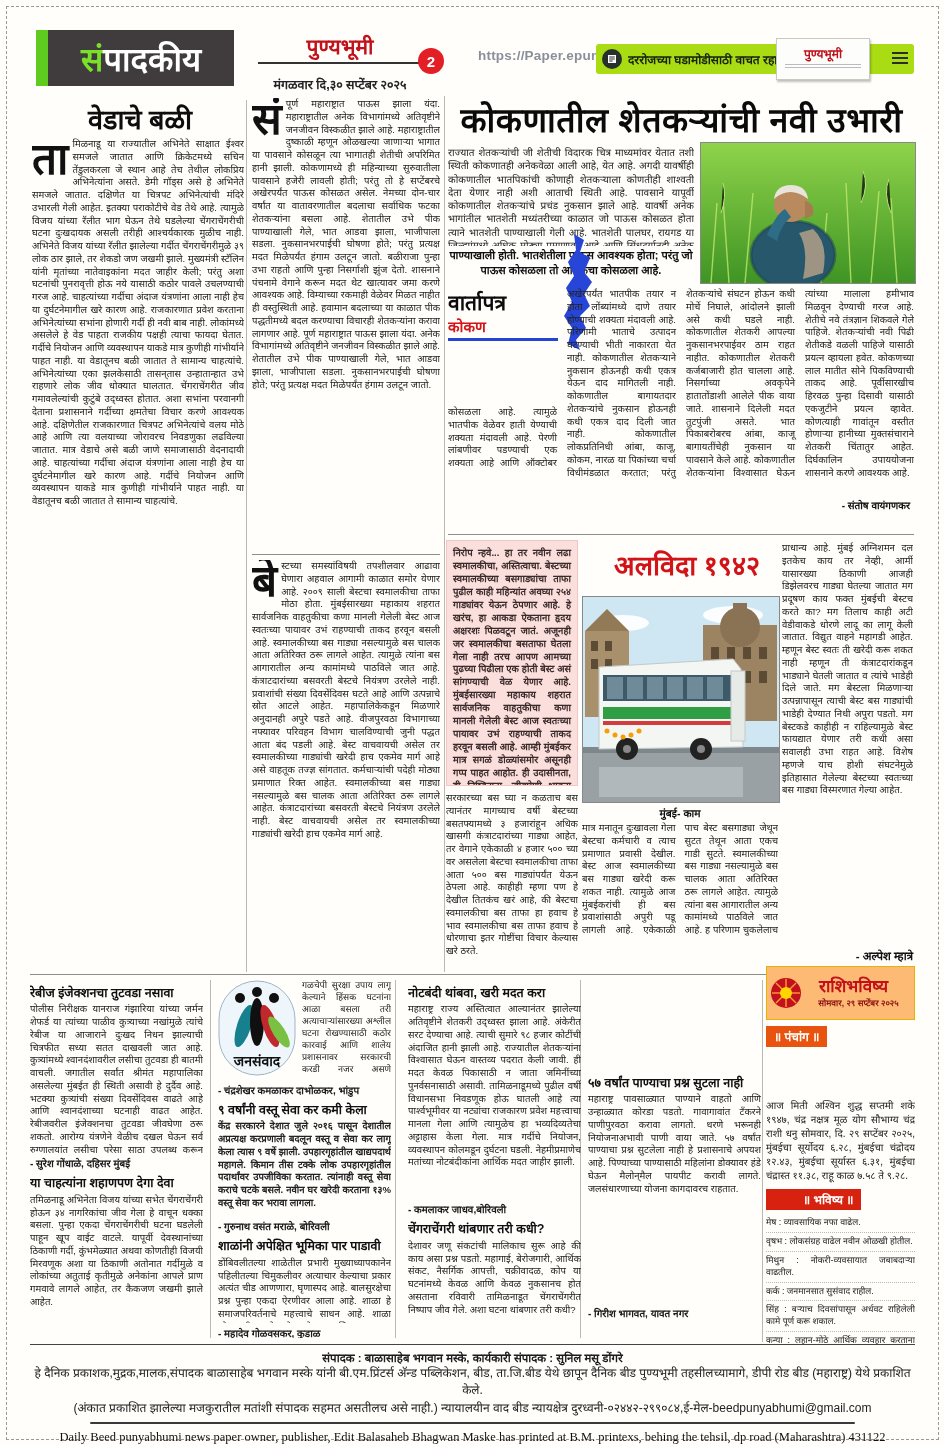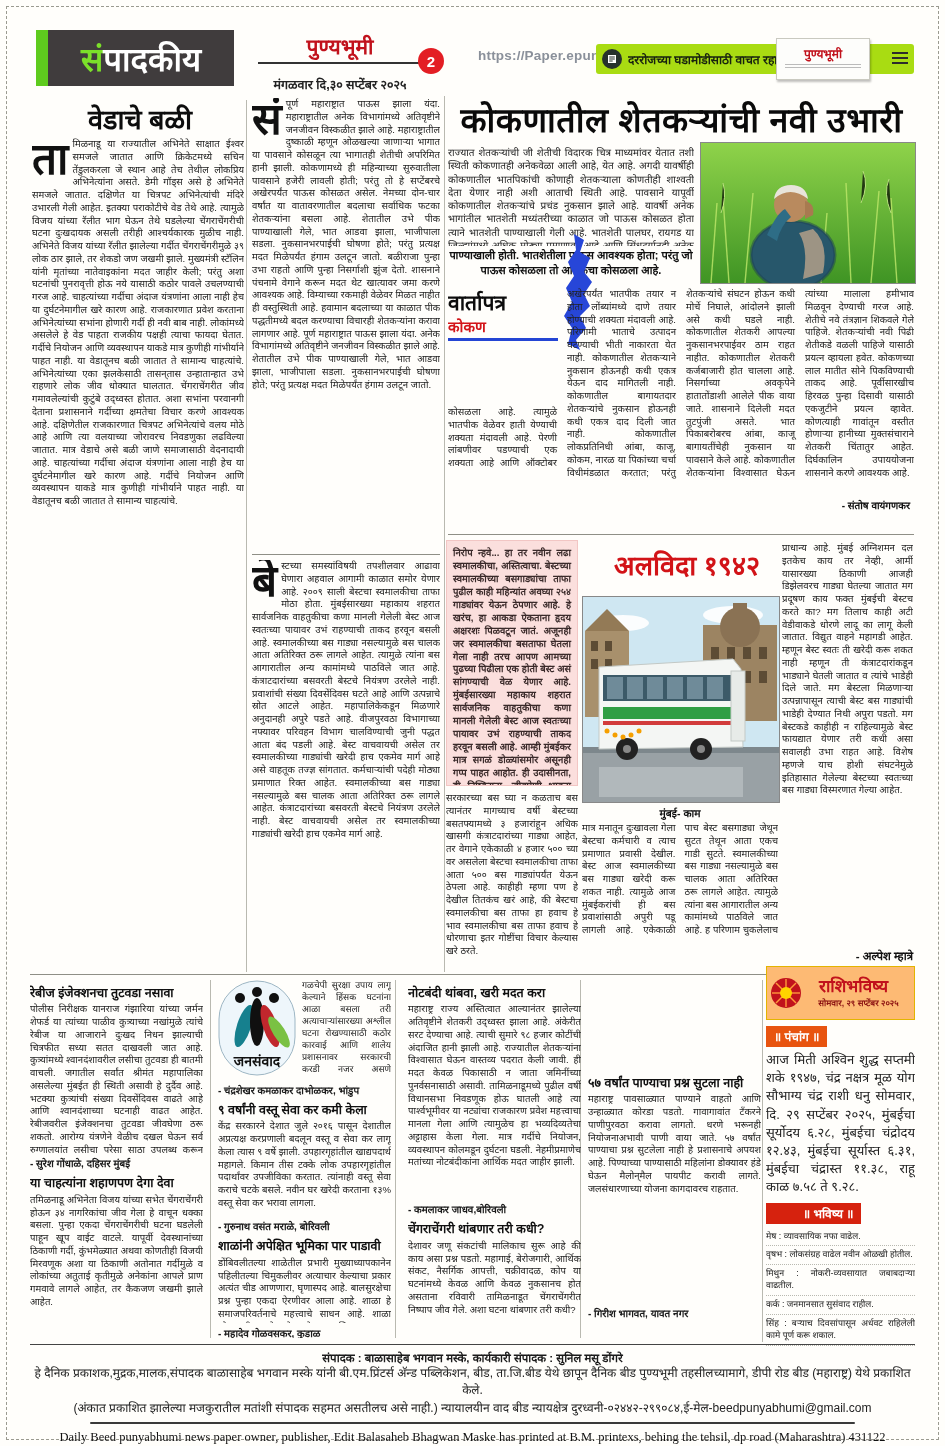--- a/index.html
+++ b/index.html
@@ -54,21 +54,21 @@
   
   .pinkbox{background:#fbdfdd;border:1px solid #f2c6c4;padding:6px;box-sizing:border-box;
            font-size:9.6px;line-height:1.35;text-align:justify;font-weight:bold;color:#3a2a2a;overflow:hidden;}
   
   .horo{left:766px;top:966px;width:149px;height:380px;overflow:hidden;}
   .horo-head{background:#fdba74;border:1px solid #e3b400;height:52px;position:relative;text-align:center;}
   .horo-title{color:#c1121c;font-weight:bold;font-size:17px;padding-top:7px;padding-left:26px;}
   .horo-date{color:#8c1111;font-size:8.5px;font-weight:bold;padding-left:36px;}
   .tagbox{display:inline-block;background:#e8540f;color:#fff;font-weight:bold;font-size:12px;
           padding:2px 8px;margin:6px 0 4px;}
-  .horo-ptxt{font-size:13px;line-height:1.4;text-align:justify;color:#222;}
+  .horo-ptxt{font-size:10px;line-height:1.4;text-align:justify;color:#222;margin-top:48px;}
   .horo-entry{font-size:8.8px;line-height:1.35;padding:3px 0;border-bottom:1px dotted #b9b9b0;color:#222;text-align:justify;}
   
   .lcol{position:absolute;top:980px;height:358px;width:173px;overflow:hidden;}
   
   .footer{left:30px;top:1350px;width:885px;text-align:center;}
   .f-mr1{font-weight:bold;font-size:11.5px;}
   .f-mr2{font-size:12px;line-height:1.45;color:#222;}
   .f-div{height:2px;background:#3a3a3a;margin:5px 60px;border-radius:2px;}
   .f-en{font-family:"Liberation Serif",serif;font-size:12.5px;line-height:1.4;color:#111;}
   .photo{border:1px solid #888;}
@@ -277,21 +277,21 @@
           </g>
           <text x="39" y="86" text-anchor="middle" font-size="14" font-weight="bold" fill="#101010">जनसंवाद</text>
         </svg>
       </div>
       <div>
         <div class="btxt" style="height:96px;font-size:9px;">गळचेपी सुरक्षा उपाय लागू केल्याने हिंसक घटनांना आळा बसला तरी अत्याचाऱ्यांसारख्या अश्लील घटना रोखण्यासाठी कठोर कारवाई आणि शालेय प्रशासनावर सरकारची करडी नजर असणे आवश्यक आहे.</div>
       </div>
     </div>
     <div class="ltr-byline">- चंद्रशेखर कमळाकर दाभोळकर, भांडुप</div>
     <div class="ltr-title">९ वर्षांनी वस्तू सेवा कर कमी केला</div>
-    <div class="btxt" style="height:96px;">केंद्र सरकारने देशात जुले २०१६ पासून देशातील अप्रत्यक्ष करप्रणाली बदलून वस्तू व सेवा कर लागू केला त्यास ९ वर्षे झाली. उपहारगृहांतील खाद्यपदार्थ महागले. किमान तीस टक्के लोक उपहारगृहांतील पदार्थांवर उपजीविका करतात. त्यांनाही वस्तू सेवा कराचे चटके बसले. नवीन घर खरेदी करताना १३% वस्तू सेवा कर भरावा लागला.</div>
+    <div class="btxt" style="height:96px;font-weight:bold;">केंद्र सरकारने देशात जुले २०१६ पासून देशातील अप्रत्यक्ष करप्रणाली बदलून वस्तू व सेवा कर लागू केला त्यास ९ वर्षे झाली. उपहारगृहांतील खाद्यपदार्थ महागले. किमान तीस टक्के लोक उपहारगृहांतील पदार्थांवर उपजीविका करतात. त्यांनाही वस्तू सेवा कराचे चटके बसले. नवीन घर खरेदी करताना १३% वस्तू सेवा कर भरावा लागला.</div>
     <div class="ltr-byline">- गुरुनाथ वसंत मराळे, बोरिवली</div>
     <div class="ltr-title">शाळांनी अपेक्षित भूमिका पार पाडावी</div>
     <div class="btxt" style="height:66px;">डोंबिवलीतल्या शाळेतील प्रभारी मुख्याध्यापकानेन पहिलीतल्या चिमुकलीवर अत्याचार केल्याचा प्रकार अत्यंत चीड आणणारा, घृणास्पद आहे. बालसुरक्षेचा प्रश्न पुन्हा एकदा ऐरणीवर आला आहे. शाळा हे समाजपरिवर्तनाचे महत्त्वाचे साधन आहे. शाळा लोकशाही मूल्ये जोपासते, सामाजिक समानता वाढवते. शाळा भावी नेते विचारवंत घडवते.</div>
     <div class="ltr-byline">- महादेव गोळवसकर, कुडाळ</div>
   </div>
 
   <div class="lcol" style="left:392px;margin-left:16px;">
     <div class="ltr-title">नोटबंदी थांबवा, खरी मदत करा</div>
     <div class="btxt" style="height:196px;">महाराष्ट्र राज्य अस्तित्वात आल्यानंतर झालेल्या अतिवृष्टीने शेतकरी उद्ध्वस्त झाला आहे. अंकेरीत सरट देण्याचा आहे. त्याची सुमारे ९८ हजार कोटींची अंदाजित हानी झाली आहे. राज्यातील शेतकऱ्यांना विश्वासात घेऊन वास्तव्य पदरात केली जावी. ही मदत केवळ पिकासाठी न जाता जमिनींच्या पुनर्वसनासाठी असावी. तामिळनाडूमध्ये पुढील वर्षी विधानसभा निवडणूक होऊ घातली आहे त्या पार्श्वभूमीवर या नट्यांचा राजकारण प्रवेश महत्त्वाचा मानला गेला आणि त्यामुळेच हा भव्यदिव्यतेचा अट्टाहास केला गेला. मात्र गर्दीचे नियोजन, व्यवस्थापन कोलमडून दुर्घटना घडली. नेहमीप्रमाणेच मतांच्या नोटबंदीकांना आर्थिक मदत जाहीर झाली.</div>
     <div class="ltr-byline">- कमलाकर जाधव,बोरिवली</div>

